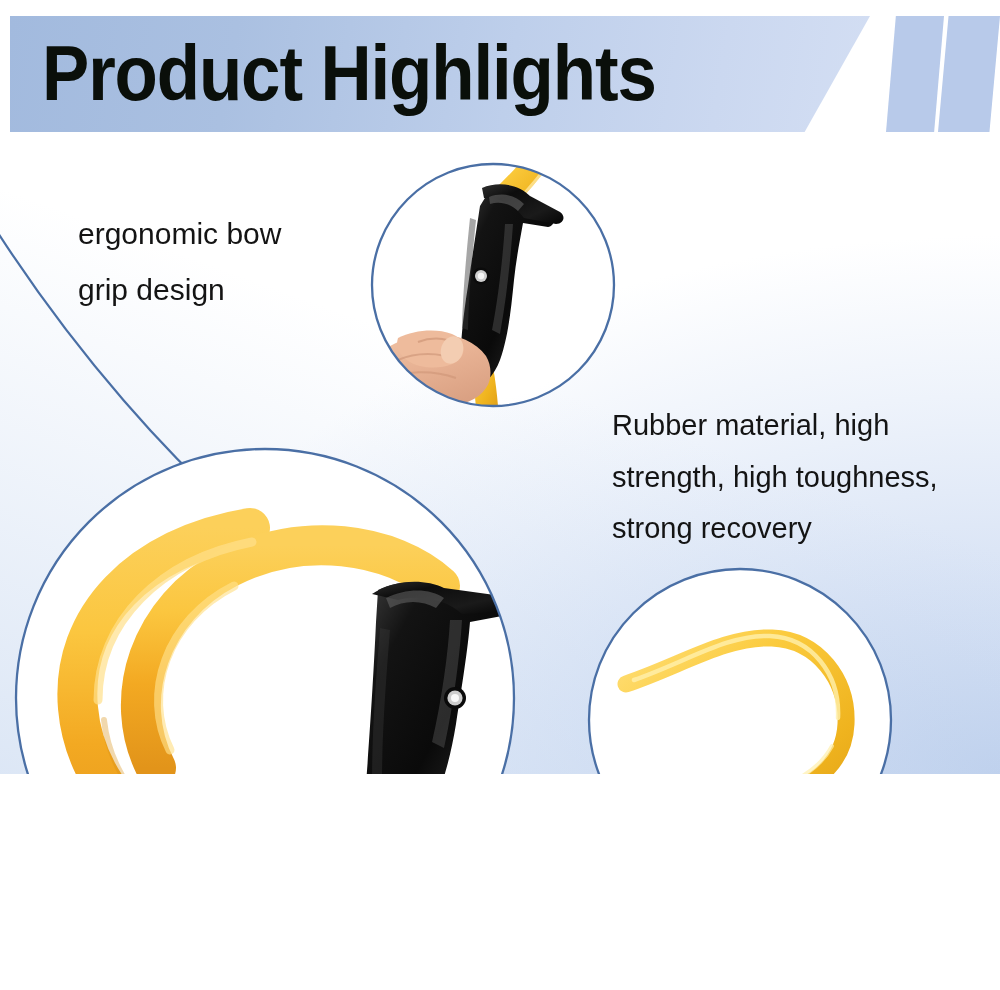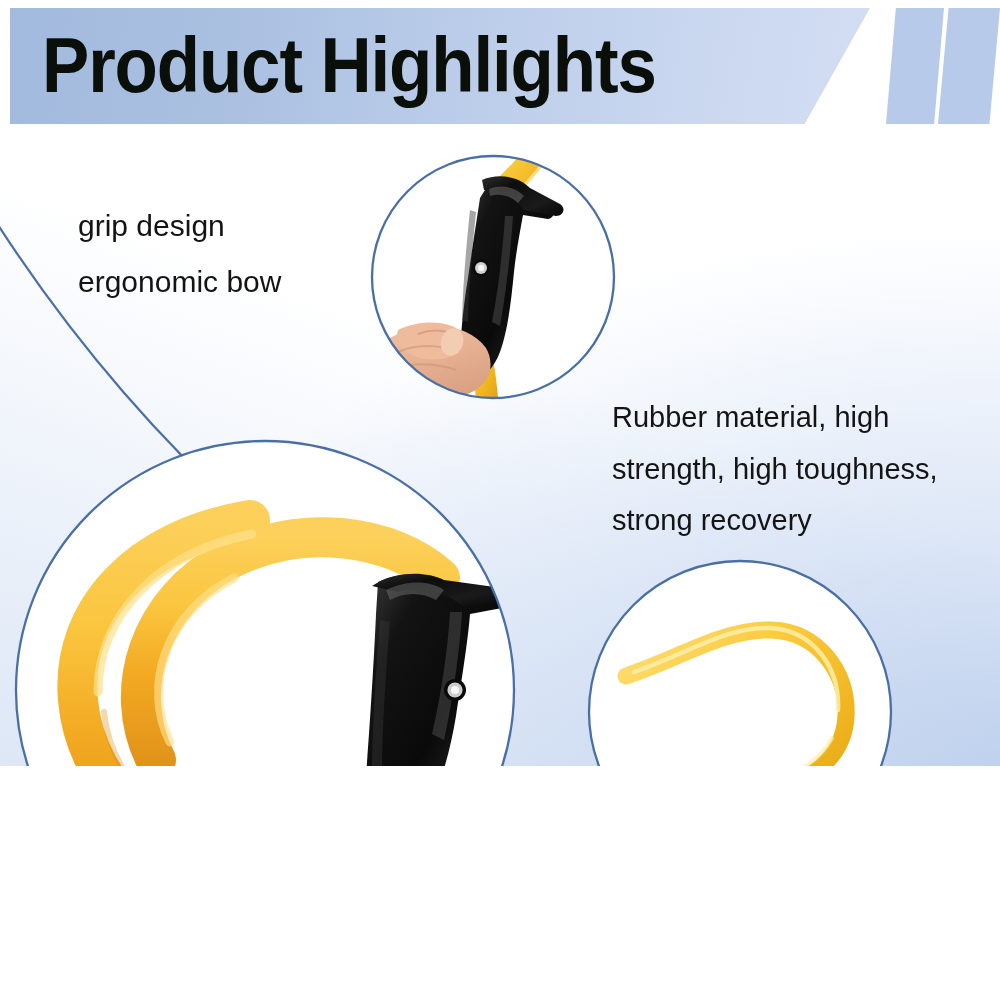--- a/index.html
+++ b/index.html
@@ -7,20 +7,21 @@
     padding: 0;
     background: #ffffff;
   }
   #page {
     position: relative;
     width: 1000px;
     height: 766px;
     overflow: hidden;
     font-family: "Liberation Sans", sans-serif;
     background: #ffffff;
+    margin-top: 8px;
   }
   
   .bg-wash {
     position: absolute;
     inset: 0;
     background:
       radial-gradient(120% 95% at 100% 100%, #c2d3ee 0%, #d8e3f5 26%, #eef3fb 52%, #ffffff 74%),
       radial-gradient(70% 60% at 0% 8%, #ffffff 0%, #ffffff 60%, #f4f7fc 100%);
   }
   .bg-wash-2 {
@@ -266,22 +267,22 @@
         <path d="M 626 676 C 680 658, 726 628, 772 630 C 818 632, 848 672, 846 716
                  C 844 760, 806 784, 762 792 C 718 800, 676 808, 648 818" fill="none" stroke="url(#tubeGradB)" stroke-width="17" stroke-linecap="round"></path>
         <path d="M 634 672 C 686 654, 728 626, 770 628 C 812 630, 840 666, 838 710" fill="none" stroke="#fff0ad" stroke-width="4.5" opacity="0.8" stroke-linecap="round"></path>
         <path d="M 832 738 C 816 768, 780 782, 742 788 C 706 794, 672 802, 650 812" fill="none" stroke="#fff0ad" stroke-width="4" opacity="0.7" stroke-linecap="round"></path>
       </g>
       <circle cx="740" cy="712" r="151" fill="none" stroke="#4a6fa5" stroke-width="2.3"></circle>
     </g>
   </svg>
 
   <div class="caption caption-left">
+    <span class="ln">ergonomic bow</span>
     <span class="ln">grip design</span>
-    <span class="ln">ergonomic bow</span>
   </div>
 
   <div class="caption caption-right">
     <span class="ln">Rubber material, high</span>
     <span class="ln">strength, high toughness,</span>
     <span class="ln">strong recovery</span>
   </div>
 
 </div>
 

